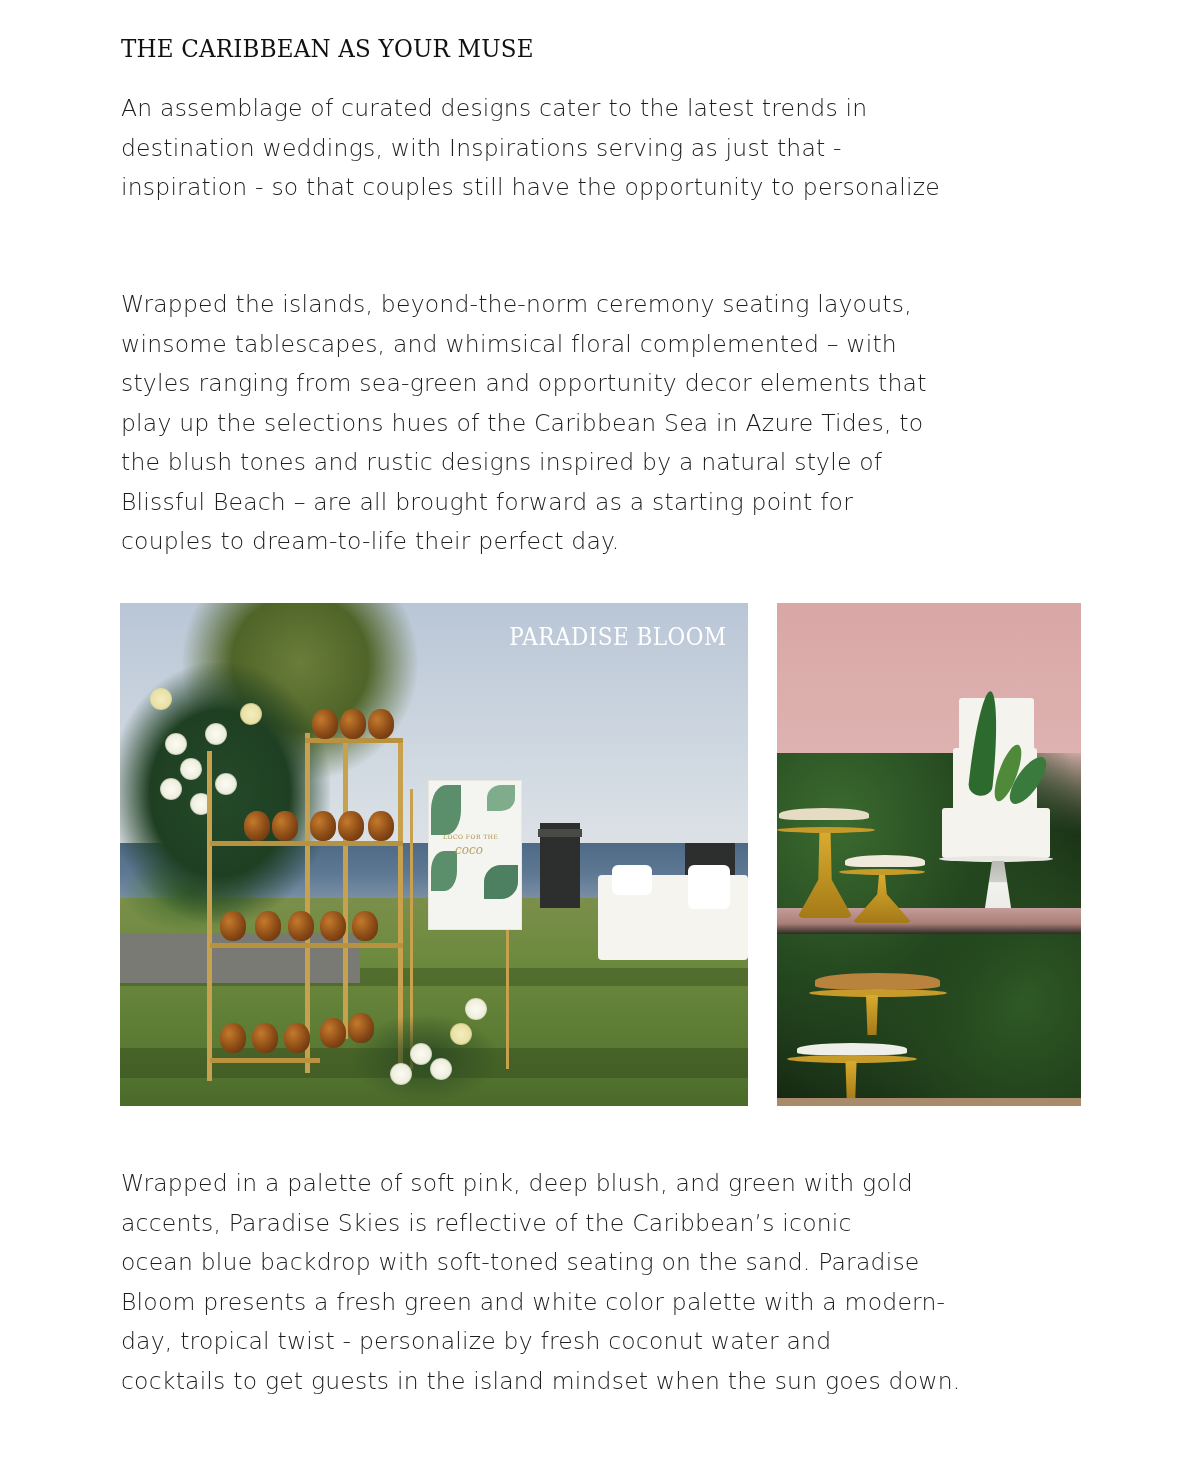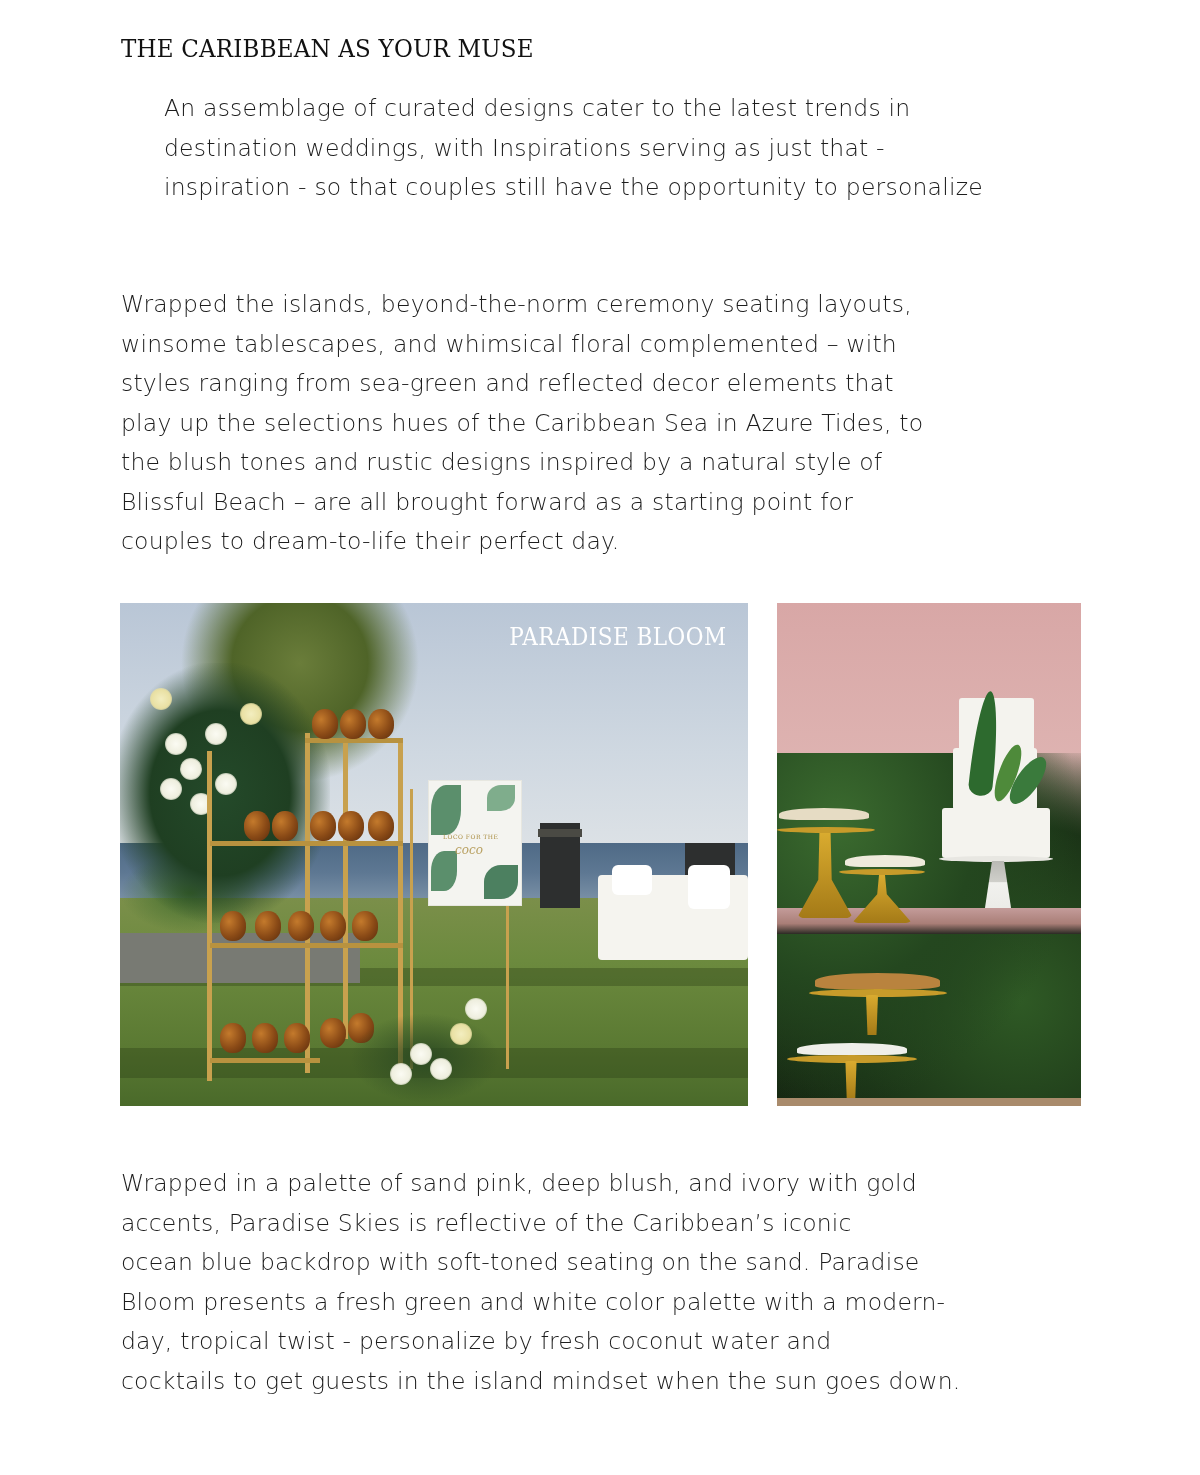--- a/index.html
+++ b/index.html
@@ -8,21 +8,21 @@
     position: absolute; left: 121px; top: 34px;
     font-family: "DejaVu Serif", serif; font-size: 25px; letter-spacing: 0.2px;
     color: #111; font-weight: normal; margin: 0; transform: scaleX(0.92); transform-origin: left;
   }
   .para {
     position: absolute; left: 121px; width: 960px;
     font-family: "DejaVu Sans", sans-serif; font-size: 23.5px; line-height: 39.5px;
     color: #1d1d1d; margin: 0; font-weight: 300; letter-spacing: 0.2px;
   }
   .para .line { display: block; white-space: nowrap; }
-  #p1 { top: 89px; margin-left: 43px; }
+  #p1 { top: 89px; }
   #p2 { top: 285px; }
   #p3 { top: 1164px; }
 
   .photo { position: absolute; overflow: hidden; }
   #photo-left { left: 120px; top: 603px; width: 628px; height: 503px; background: #c9d3de; }
   #photo-right { left: 777px; top: 603px; width: 304px; height: 503px; background: #d4a8a8; }
 
   
   .sky { position: absolute; left: 0; top: 0; width: 100%; height: 250px;
     background: linear-gradient(180deg, #b9c6d6 0%, #cfd8e1 60%, #dde2e6 100%); }
@@ -37,21 +37,21 @@
     background: radial-gradient(ellipse at 50% 40%, #6a7d3a 0%, #4f6428 40%, rgba(80,100,40,0) 70%); }
   .monstera { position: absolute; left: -10px; top: 60px; width: 220px; height: 260px;
     background: radial-gradient(ellipse at 50% 50%, #244a2a 0%, #1f3f22 45%, rgba(30,60,30,0) 72%); }
   .flower { position: absolute; width: 22px; height: 22px; border-radius: 50%;
     background: radial-gradient(circle, #fbfbf3 0%, #eeeede 60%, rgba(240,240,225,0) 100%); }
   .flower.y { background: radial-gradient(circle, #f3eec0 0%, #e9e0a3 60%, rgba(235,225,160,0) 100%); }
   .shelf-post { position: absolute; width: 5px; background: #c8a14e; }
   .shelf-bar { position: absolute; height: 5px; background: #b8923f; }
   .coconut { position: absolute; width: 26px; height: 30px; border-radius: 48% 48% 45% 45%;
     background: radial-gradient(ellipse at 35% 35%, #c47a2c 0%, #8a4a16 55%, #5a2c0c 100%); }
-  .sign { position: absolute; left: 309px; top: 178px; width: 92px; height: 124px;
+  .sign { position: absolute; left: 309px; top: 178px; width: 92px; height: 148px;
     background: #f4f4f0; box-shadow: 0 0 0 1px #e7e7e0; }
   .sign-leaf { position: absolute; border-radius: 50% 0 50% 0; background: #3f7d55; opacity: 0.85; }
   .sign-text1 { position: absolute; left: 14px; top: 52px; font-family: "DejaVu Serif", serif; font-size: 6px; color: #a88b3e; letter-spacing: 0.5px; white-space: nowrap; }
   .sign-text2 { position: absolute; left: 26px; top: 62px; font-family: "DejaVu Serif", serif; font-style: italic; font-size: 12px; color: #b9a162; white-space: nowrap; }
   .pillar { position: absolute; background: #2d2f2f; }
   .sofa { position: absolute; left: 478px; top: 272px; width: 150px; height: 85px; background: #f5f4ef; border-radius: 4px; }
   .sofa-cushion { position: absolute; background: #ffffff; border-radius: 6px; }
   .photo-caption {
     position: absolute; right: 22px; top: 20px;
     font-family: "DejaVu Serif", serif; font-size: 24px; color: #ffffff; letter-spacing: 0.5px;
@@ -82,21 +82,21 @@
 
 <p class="para" id="p1">
   <span class="line">An assemblage of curated designs cater to the latest trends in</span>
   <span class="line">destination weddings, with Inspirations serving as just that -</span>
   <span class="line">inspiration - so that couples still have the opportunity to personalize</span>
 </p>
 
 <p class="para" id="p2">
   <span class="line">Wrapped the islands, beyond-the-norm ceremony seating layouts,</span>
   <span class="line">winsome tablescapes, and whimsical floral complemented – with</span>
-  <span class="line">styles ranging from sea-green and reflected decor elements that</span>
+  <span class="line">styles ranging from sea-green and opportunity decor elements that</span>
   <span class="line">play up the selections hues of the Caribbean Sea in Azure Tides, to</span>
   <span class="line">the blush tones and rustic designs inspired by a natural style of</span>
   <span class="line">Blissful Beach – are all brought forward as a starting point for</span>
   <span class="line">couples to dream-to-life their perfect day.</span>
 </p>
 
 <div class="photo" id="photo-left">
   <div class="sky"></div>
   <div class="sea"></div>
   <div class="grass">
@@ -198,19 +198,19 @@
   <div class="gold-plate" style="left:32px;top:386px;width:138px;height:8px;"></div>
   <div class="gold-base" style="left:80px;top:392px;width:30px;height:40px;clip-path:polygon(30% 0,70% 0,65% 100%,35% 100%);"></div>
   <div class="treat" style="left:20px;top:440px;width:110px;background:#efefea;"></div>
   <div class="gold-plate" style="left:10px;top:452px;width:130px;height:8px;"></div>
   <div class="gold-base" style="left:60px;top:458px;width:28px;height:40px;clip-path:polygon(30% 0,70% 0,65% 100%,35% 100%);"></div>
 
   <div class="bottom-edge"></div>
 </div>
 
 <p class="para" id="p3">
-  <span class="line">Wrapped in a palette of sand pink, deep blush, and ivory with gold</span>
+  <span class="line">Wrapped in a palette of soft pink, deep blush, and green with gold</span>
   <span class="line">accents, Paradise Skies is reflective of the Caribbean’s iconic</span>
   <span class="line">ocean blue backdrop with soft-toned seating on the sand. Paradise</span>
   <span class="line">Bloom presents a fresh green and white color palette with a modern-</span>
   <span class="line">day, tropical twist - personalize by fresh coconut water and</span>
   <span class="line">cocktails to get guests in the island mindset when the sun goes down.</span>
 </p>
 
 </body></html>

